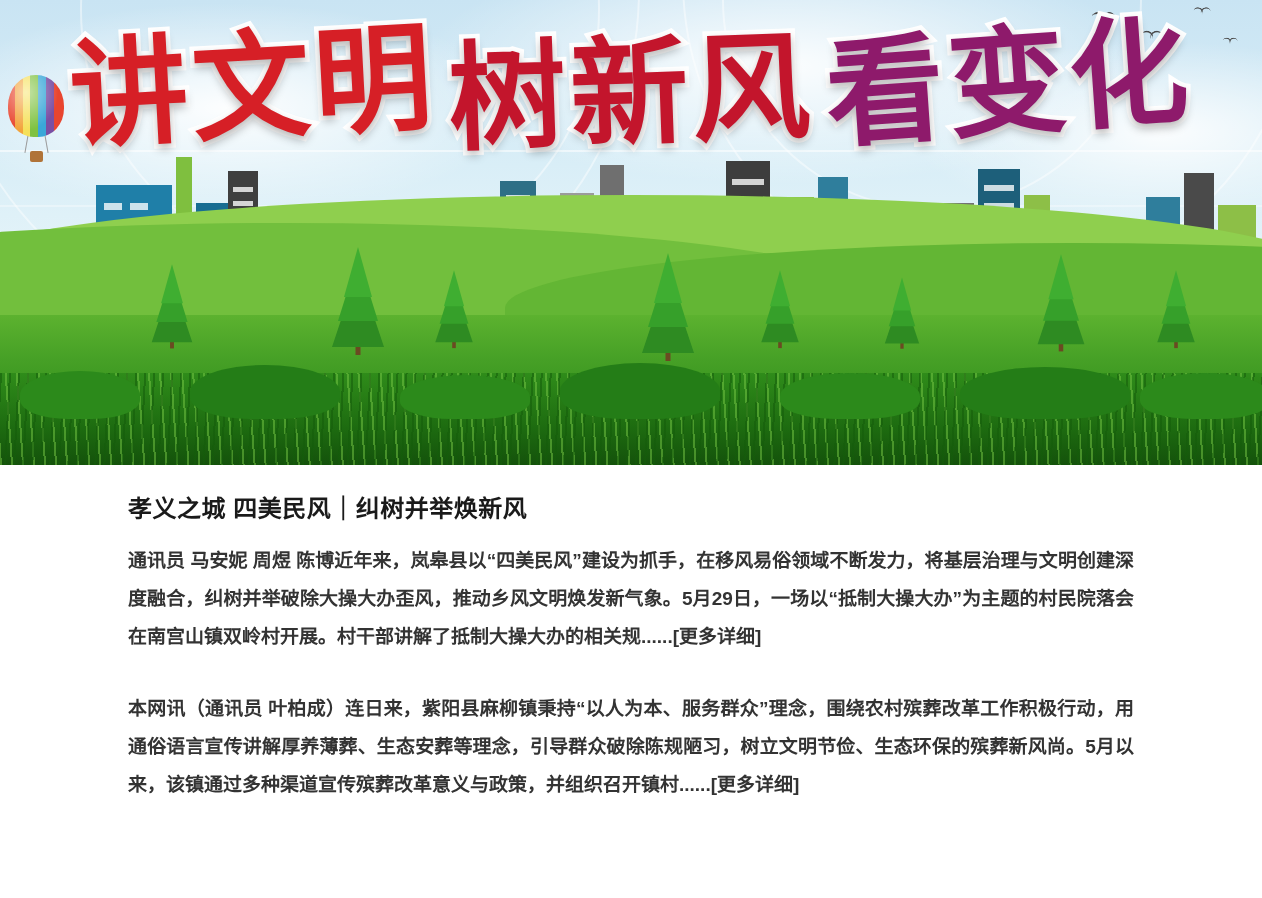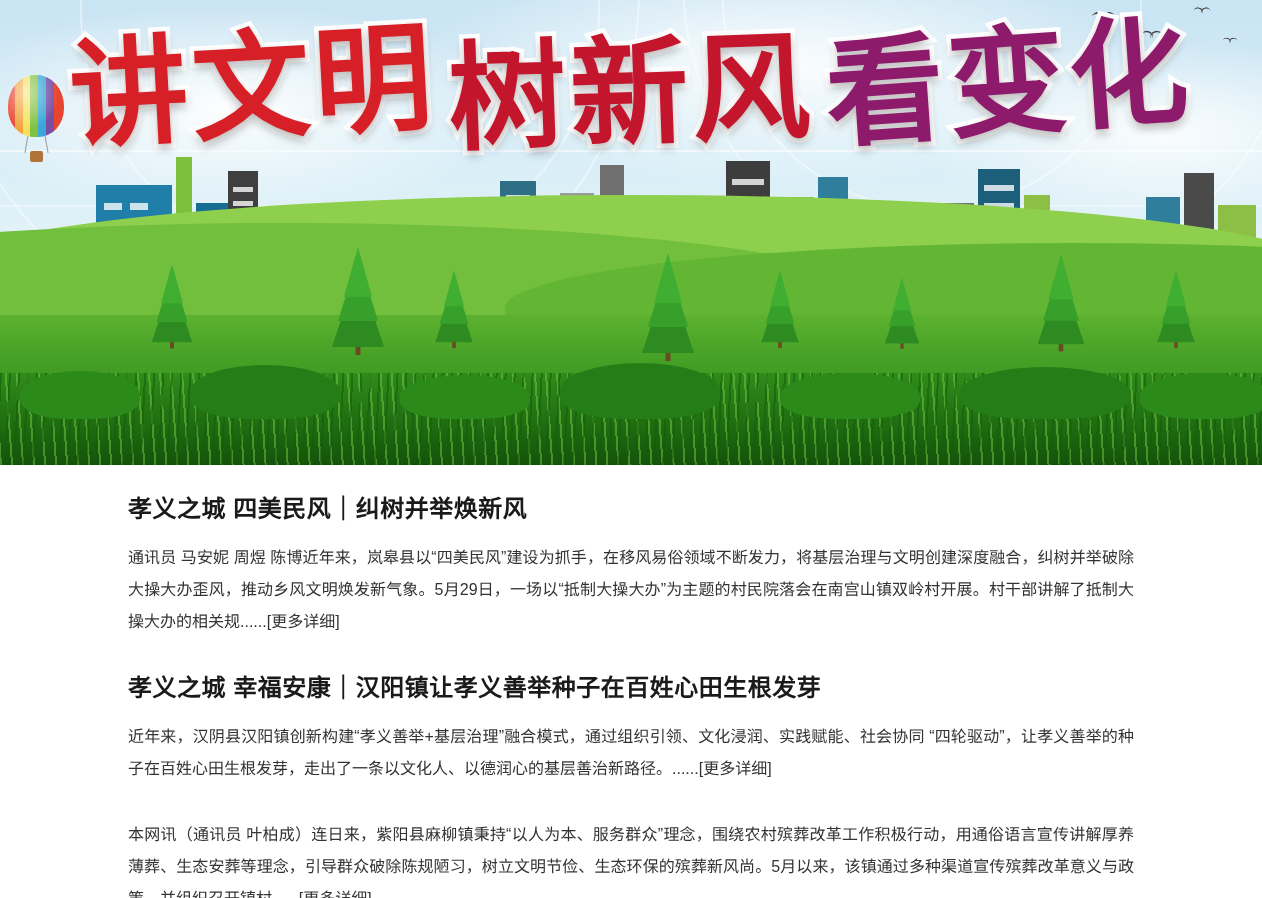--- a/index.html
+++ b/index.html
@@ -180,25 +180,26 @@
   .article { margin-bottom: 34px; }
   .article-title {
     font-size: 24px;
     font-weight: bold;
     color: #1a1a1a;
     margin: 0 0 18px 0;
     letter-spacing: .5px;
     line-height: 1.3;
   }
   .article-body {
-    font-size: 16px;
+    font-size: 19px;
     color: #333333;
     line-height: 2.0;
     margin: 0;
     text-align: justify;
+    font-weight: bold;
   }
   .more-link {
     color: #333333;
     text-decoration: none;
   }
 </style>
 </head>
 <body>
 
 <div id="page">
@@ -351,23 +352,19 @@
     </div>
   </div>
 
   <div class="content">
 
     <div class="article">
       <h2 class="article-title">孝义之城 四美民风｜纠树并举焕新风</h2>
       <p class="article-body"><span>通讯员 马安妮 周煜 陈博近年来，岚皋县以“四美民风”建设为抓手，在移风易俗领域不断发力，将基层治理与文明创建深度融合，纠树并举破除大操大办歪风，推动乡风文明焕发新气象。5月29日，一场以“抵制大操大办”为主题的村民院落会在南宫山镇双岭村开展。村干部讲解了抵制大操大办的相关规......</span><a class="more-link" href="#">[更多详细]</a></p>
     </div>
 
-    <div class="article">
-      <h2 class="article-title">孝义之城 幸福安康｜汉阳镇让孝义善举种子在百姓心田生根发芽</h2>
-      <p class="article-body"><span>近年来，汉阴县汉阳镇创新构建“孝义善举+基层治理”融合模式，通过组织引领、文化浸润、实践赋能、社会协同 “四轮驱动”，让孝义善举的种子在百姓心田生根发芽，走出了一条以文化人、以德润心的基层善治新路径。......</span><a class="more-link" href="#">[更多详细]</a></p>
-    </div>
 
     <div class="article">
       <p class="article-body"><span>本网讯（通讯员 叶柏成）连日来，紫阳县麻柳镇秉持“以人为本、服务群众”理念，围绕农村殡葬改革工作积极行动，用通俗语言宣传讲解厚养薄葬、生态安葬等理念，引导群众破除陈规陋习，树立文明节俭、生态环保的殡葬新风尚。5月以来，该镇通过多种渠道宣传殡葬改革意义与政策，并组织召开镇村......</span><a class="more-link" href="#">[更多详细]</a></p>
     </div>
 
   </div>
 </div>
 
 </body></html>

